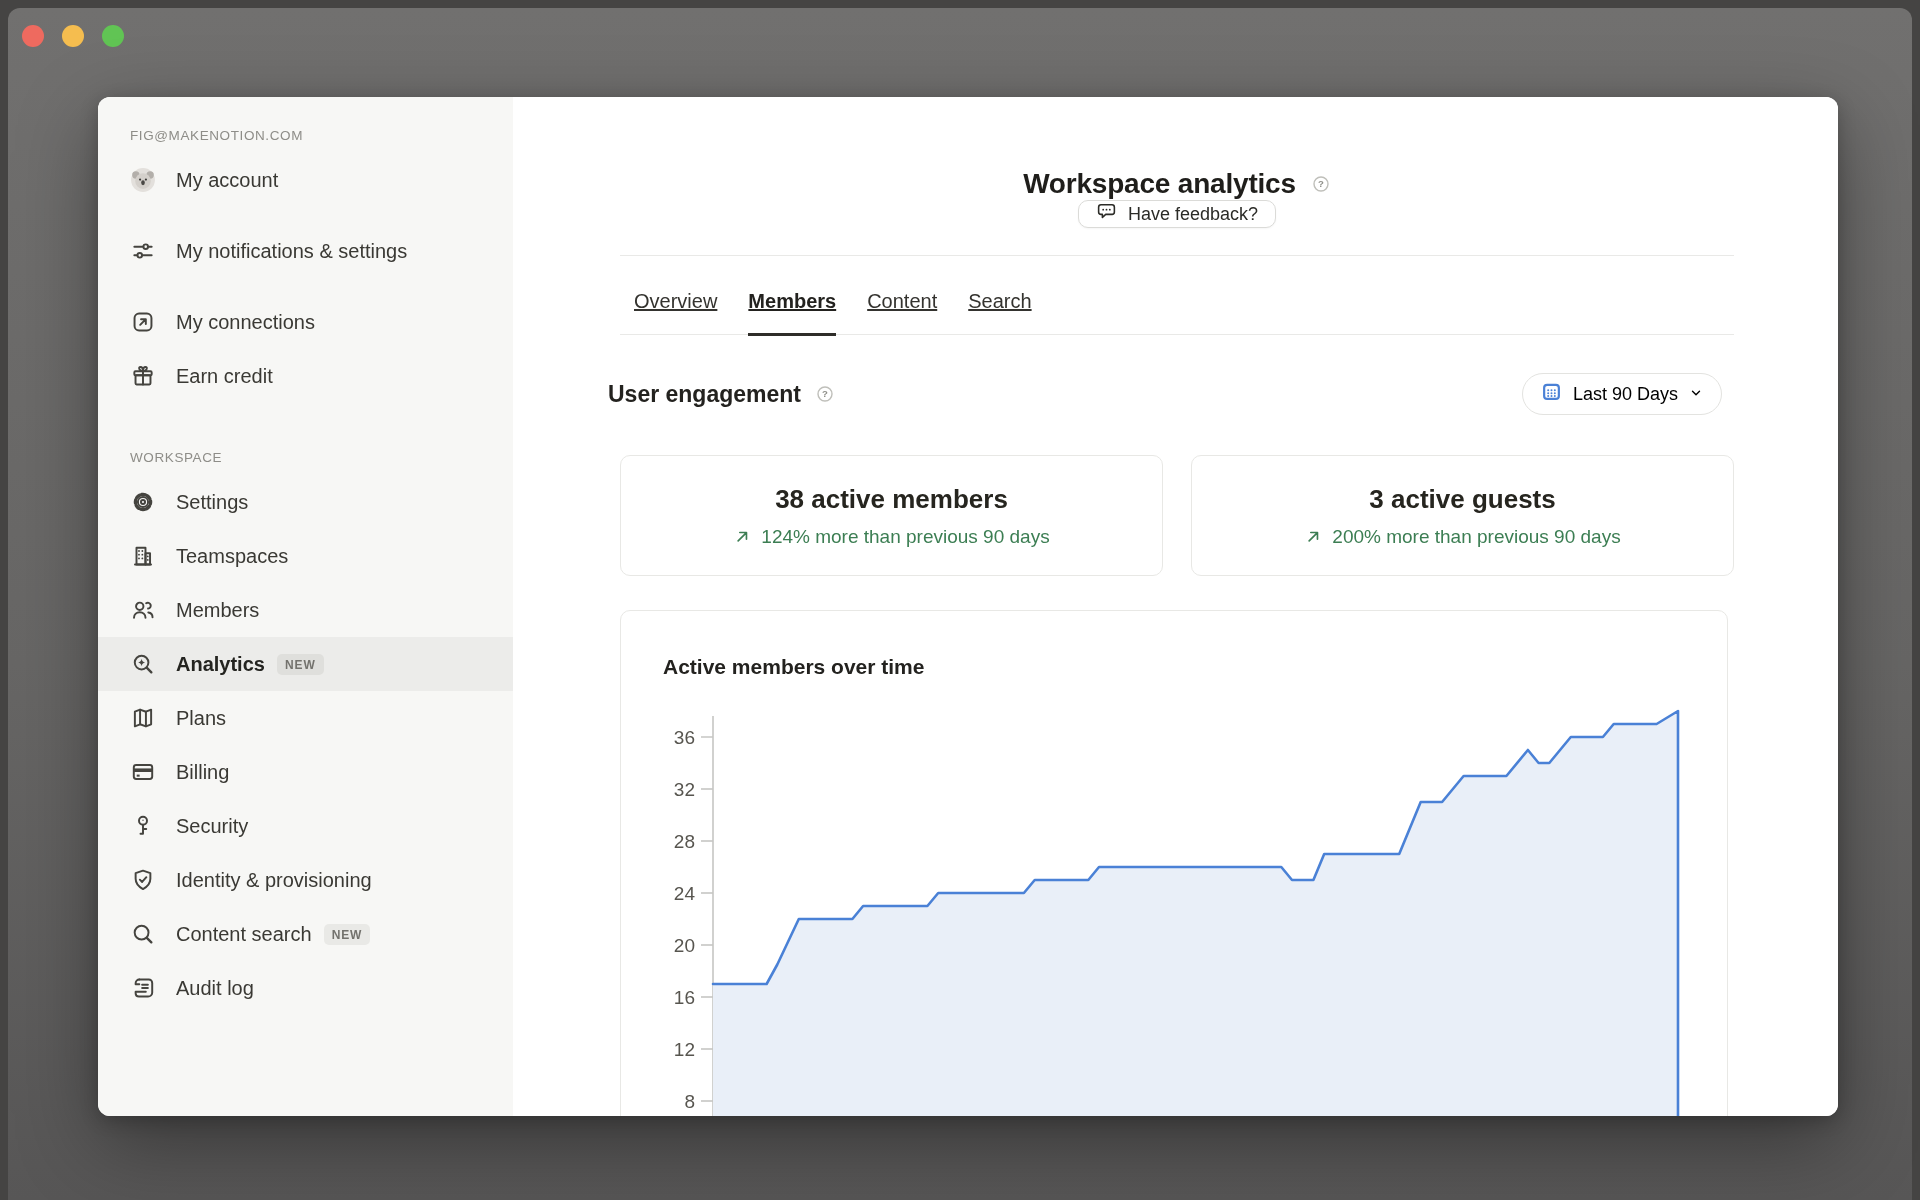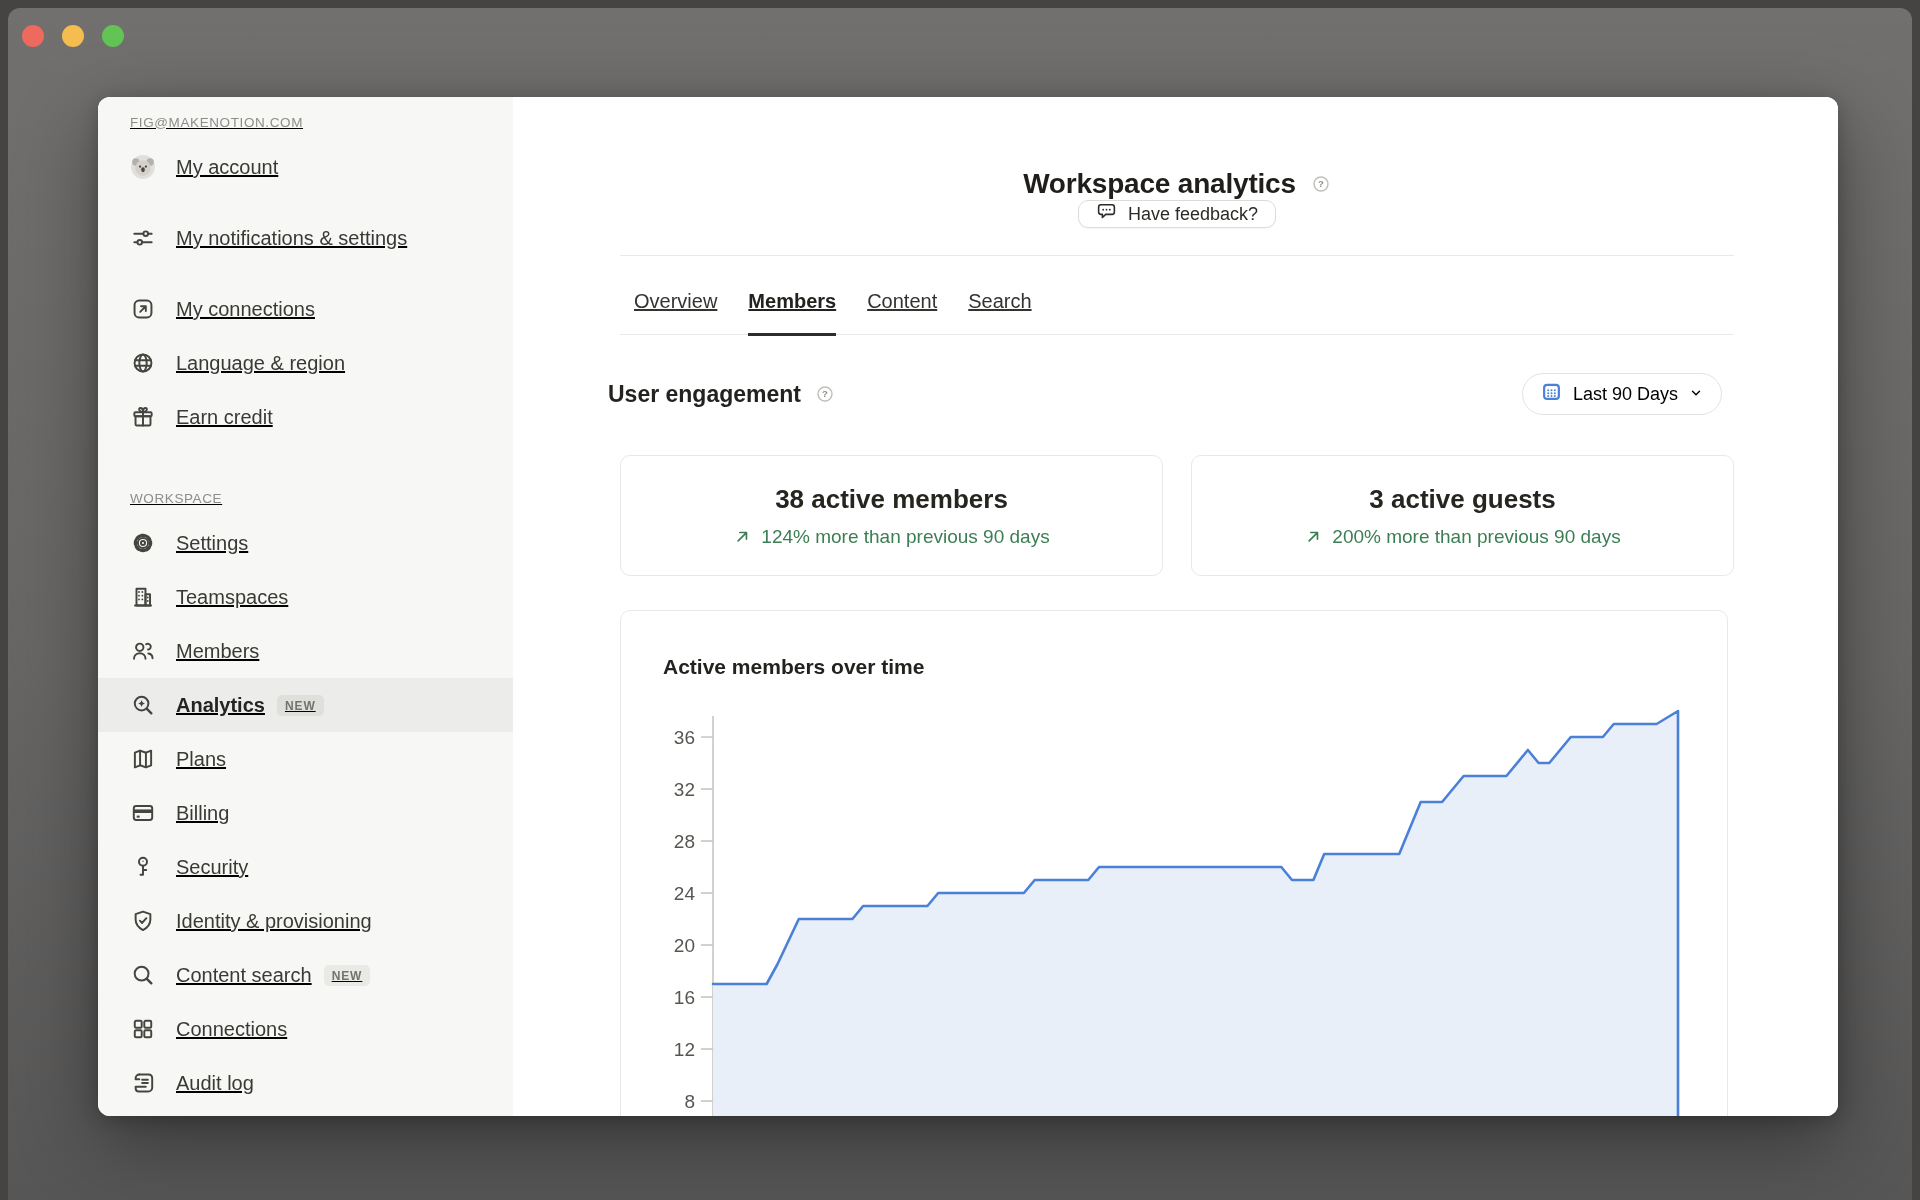--- a/index.html
+++ b/index.html
@@ -22,21 +22,21 @@
   .modal {
     position: absolute; left: 90px; top: 89px; width: 1740px; height: 1019px;
     background: #ffffff; border-radius: 12px; overflow: hidden;
     box-shadow: 0 26px 80px rgba(0,0,0,0.38), 0 4px 18px rgba(0,0,0,0.22);
     display: flex;
   }
 
   
   .sidebar {
     width: 415px; flex: none; background: #F7F7F5; height: 100%;
-    padding-top: 15px; overflow: hidden; text-decoration: underline;
+    padding-top: 28px; overflow: hidden;
   }
   .side-section-label {
     margin-left: 32px; height: 20px; display: flex; align-items: center;
     font-size: 13.5px; font-weight: 500; letter-spacing: 0.6px; color: #8E8D88;
   }
   .side-header { margin-bottom: 8px; }
   .side-gap-label { margin-top: 44px; margin-bottom: 8px; }
   .srow {
     height: 54px; display: flex; align-items: center;
     padding: 0 22px 0 32px; cursor: pointer; color: #45443F;
@@ -158,30 +158,20 @@
               <svg width="26" height="26" viewBox="0 0 24 24" fill="none" stroke="currentColor" stroke-width="1.8" stroke-linecap="round" stroke-linejoin="round">
                 <rect x="4.2" y="4.2" width="15.6" height="15.6" rx="4.2"></rect>
                 <path d="M9.4 14.6 14.6 9.4M10.2 9.4h4.4v4.4"></path>
               </svg>
             </span>
             <span class="slabel">My connections</span>
           </div>
           <div class="srow">
             <span class="sicon">
               <svg width="26" height="26" viewBox="0 0 24 24" fill="none" stroke="currentColor" stroke-width="1.8" stroke-linecap="round" stroke-linejoin="round">
-                <circle cx="12" cy="12" r="7.8"></circle>
-                <ellipse cx="12" cy="12" rx="3.4" ry="7.8"></ellipse>
-                <path d="M4.7 9.4h14.6M4.7 14.6h14.6"></path>
-              </svg>
-            </span>
-            <span class="slabel">Language &amp; region</span>
-          </div>
-          <div class="srow">
-            <span class="sicon">
-              <svg width="26" height="26" viewBox="0 0 24 24" fill="none" stroke="currentColor" stroke-width="1.8" stroke-linecap="round" stroke-linejoin="round">
                 <rect x="5.1" y="11.3" width="13.8" height="8.5" rx="1"></rect>
                 <rect x="4" y="7.7" width="16" height="3.6" rx="1"></rect>
                 <path d="M12 7.7v12.1M12 7.5c-3.8 0-4.5-3.9-2.3-3.9 1.7 0 2.3 2.3 2.3 3.9ZM12 7.5c3.8 0 4.5-3.9 2.3-3.9-1.7 0-2.3 2.3-2.3 3.9Z"></path>
               </svg>
             </span>
             <span class="slabel">Earn credit</span>
           </div>
         </div>
       <div class="side-section-label side-gap-label">WORKSPACE</div>
       <div id="workspace-list">
@@ -267,31 +257,20 @@
           </div>
           <div class="srow">
             <span class="sicon">
               <svg width="26" height="26" viewBox="0 0 24 24" fill="none" stroke="currentColor" stroke-width="1.8" stroke-linecap="round" stroke-linejoin="round">
                 <circle cx="10.7" cy="10.7" r="6.4"></circle>
                 <path d="M15.5 15.5 19.7 19.7" stroke-width="2.2"></path>
               </svg>
             </span>
             <span class="slabel">Content search</span>
             <span class="badge">NEW</span>
-          </div>
-          <div class="srow">
-            <span class="sicon">
-              <svg width="26" height="26" viewBox="0 0 24 24" fill="none" stroke="currentColor" stroke-width="1.8" stroke-linecap="round" stroke-linejoin="round">
-                <rect x="4.4" y="4.4" width="6.4" height="6.4" rx="1.2"></rect>
-                <rect x="13.2" y="4.4" width="6.4" height="6.4" rx="1.2"></rect>
-                <rect x="4.4" y="13.2" width="6.4" height="6.4" rx="1.2"></rect>
-                <rect x="13.2" y="13.2" width="6.4" height="6.4" rx="1.2"></rect>
-              </svg>
-            </span>
-            <span class="slabel">Connections</span>
           </div>
           <div class="srow">
             <span class="sicon">
               <svg width="26" height="26" viewBox="0 0 24 24" fill="none" stroke="currentColor" stroke-width="1.8" stroke-linecap="round" stroke-linejoin="round">
                 <path d="M8.6 4.2c-1.9 0-3.4 1.5-3.4 3.4v.9h3.4"></path>
                 <path d="M8.6 4.2h8.7c1.8 0 3.2 1.4 3.2 3.2v8.7c0 2.1-1.7 3.8-3.8 3.8H8.2c-1.7 0-3-1.3-3-3v-1.4h9.4"></path>
                 <path d="M11.2 9h5.3M11.2 12h5.3"></path>
               </svg>
             </span>
             <span class="slabel">Audit log</span>

